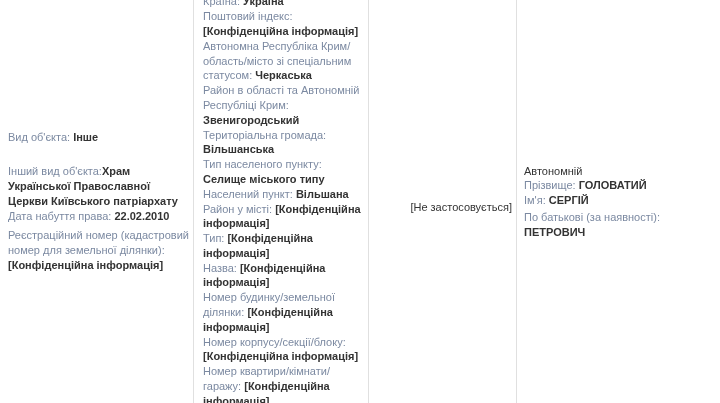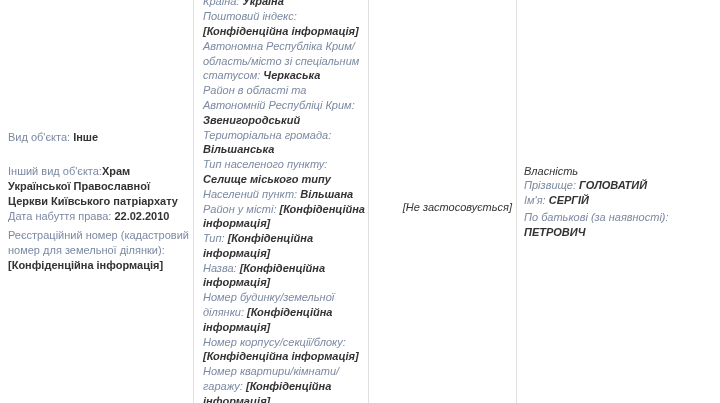--- a/index.html
+++ b/index.html
@@ -15,21 +15,21 @@
     overflow: hidden;
   }
   .cell {
     box-sizing: border-box;
     height: 100%;
     display: flex;
     flex-direction: column;
     justify-content: center;
     overflow: hidden;
   }
-  .cell + .cell { border-left: 1px solid #e0e0e0; font-style: italic; }
+  .cell + .cell { border-left: 1px solid #e0e0e0; }
   .c1 { width: 193px; padding: 0 4px 0 8px; }
   .c2 { width: 175px; padding: 0 3px 0 9px; }
   .c3 { width: 148px; padding: 12px 4px 0 8px; align-items: flex-end; }
   .c4 { width: 204px; padding: 0 2px 0 7px; }
   .f { margin: 0; }
   .mt3 { margin-top: 19px; }
   .mt5 { margin-top: 5px; }
   .mt2 { margin-top: 2px; }
   .lbl { color: #7b89a1; }
   .val { color: #333333; font-weight: bold; }
@@ -62,19 +62,19 @@
     <p class="f"><span class="lbl">Номер будинку/земельної ділянки: </span><span class="val">[Конфіденційна інформація]</span></p>
     <p class="f"><span class="lbl">Номер корпусу/секції/блоку: </span><span class="val">[Конфіденційна інформація]</span></p>
     <p class="f"><span class="lbl">Номер квартири/кімнати/гаражу: </span><span class="val">[Конфіденційна інформація]</span></p>
   </div>
 
   <div class="cell c3">
     <p class="f plain">[Не застосовується]</p>
   </div>
 
   <div class="cell c4">
-    <p class="f plain">Власність</p>
+    <p class="f plain">Автономній</p>
     <p class="f"><span class="lbl">Прізвище: </span><span class="val">ГОЛОВАТИЙ</span></p>
     <p class="f"><span class="lbl">Ім'я: </span><span class="val">СЕРГІЙ</span></p>
     <p class="f mt2"><span class="lbl">По батькові (за наявності): </span><span class="val">ПЕТРОВИЧ</span></p>
   </div>
 
 </div>
 
 </body></html>

